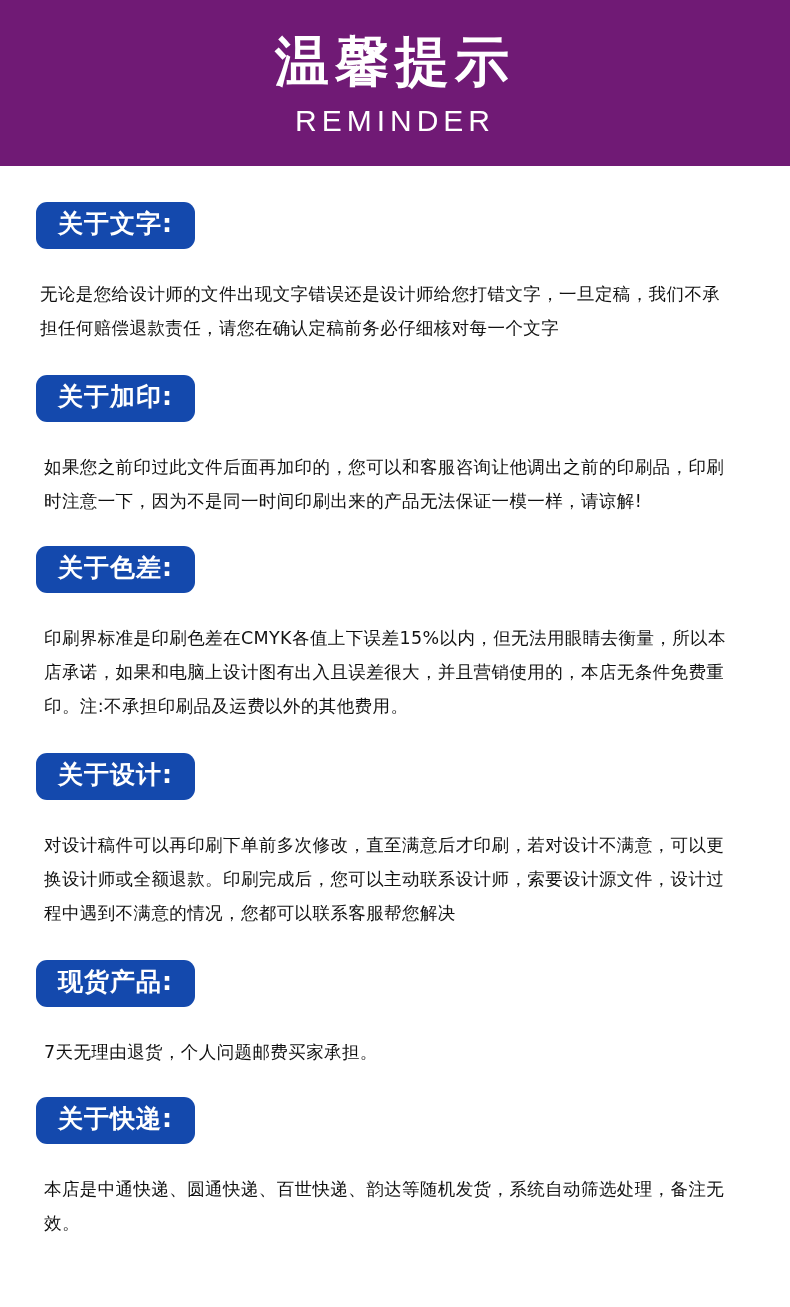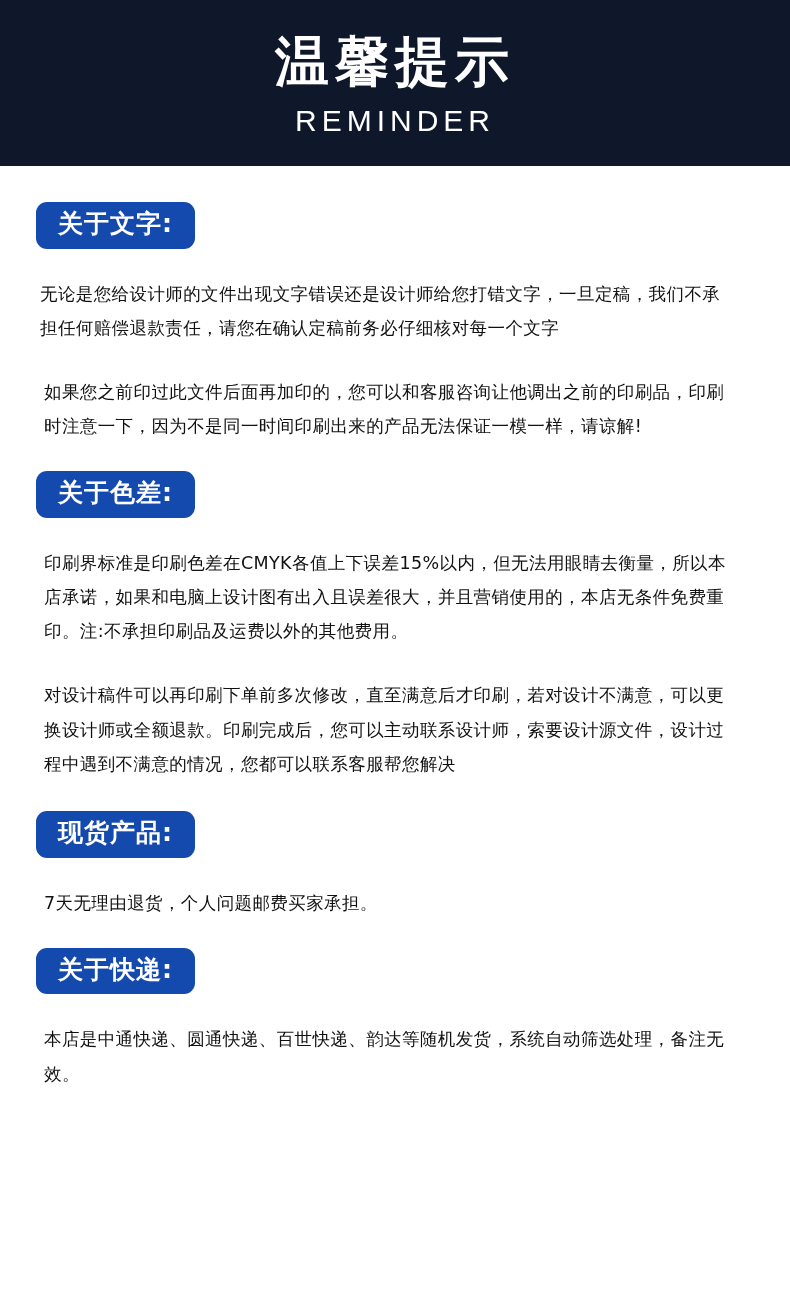--- a/index.html
+++ b/index.html
@@ -17,21 +17,21 @@
     position: relative;
     width: 790px;
     height: 1307px;
     overflow: hidden;
     background: #ffffff;
   }
   
   .banner {
     width: 790px;
     height: 166px;
-    background: #0f172a;
+    background: #701a75;
     display: flex;
     flex-direction: column;
     align-items: center;
     justify-content: center;
     box-sizing: border-box;
     padding-top: 6px;
   }
   .banner-title {
     color: #ffffff;
     font-size: 54px;
@@ -105,31 +105,37 @@
   <div class="content">
 
     <div class="section s0">
       <div class="pill-wrap">
         <span class="pill">关于文字:</span>
       </div>
       <p class="body-text">无论是您给设计师的文件出现文字错误还是设计师给您打错文字，一旦定稿，我们不承担任何赔偿退款责任，请您在确认定稿前务必仔细核对每一个文字</p>
     </div>
 
     <div class="section s1">
+      <div class="pill-wrap">
+        <span class="pill">关于加印:</span>
+      </div>
       <p class="body-text t-indent-1">如果您之前印过此文件后面再加印的，您可以和客服咨询让他调出之前的印刷品，印刷时注意一下，因为不是同一时间印刷出来的产品无法保证一模一样，请谅解!</p>
     </div>
 
     <div class="section s2">
       <div class="pill-wrap">
         <span class="pill">关于色差:</span>
       </div>
       <p class="body-text t-indent-1">印刷界标准是印刷色差在CMYK各值上下误差15%以内，但无法用眼睛去衡量，所以本店承诺，如果和电脑上设计图有出入且误差很大，并且营销使用的，本店无条件免费重印。注:不承担印刷品及运费以外的其他费用。</p>
     </div>
 
     <div class="section s3">
+      <div class="pill-wrap">
+        <span class="pill">关于设计:</span>
+      </div>
       <p class="body-text t-indent-1">对设计稿件可以再印刷下单前多次修改，直至满意后才印刷，若对设计不满意，可以更换设计师或全额退款。印刷完成后，您可以主动联系设计师，索要设计源文件，设计过程中遇到不满意的情况，您都可以联系客服帮您解决</p>
     </div>
 
     <div class="section s4">
       <div class="pill-wrap">
         <span class="pill">现货产品:</span>
       </div>
       <p class="body-text t-indent-2">7天无理由退货，个人问题邮费买家承担。</p>
     </div>
 

